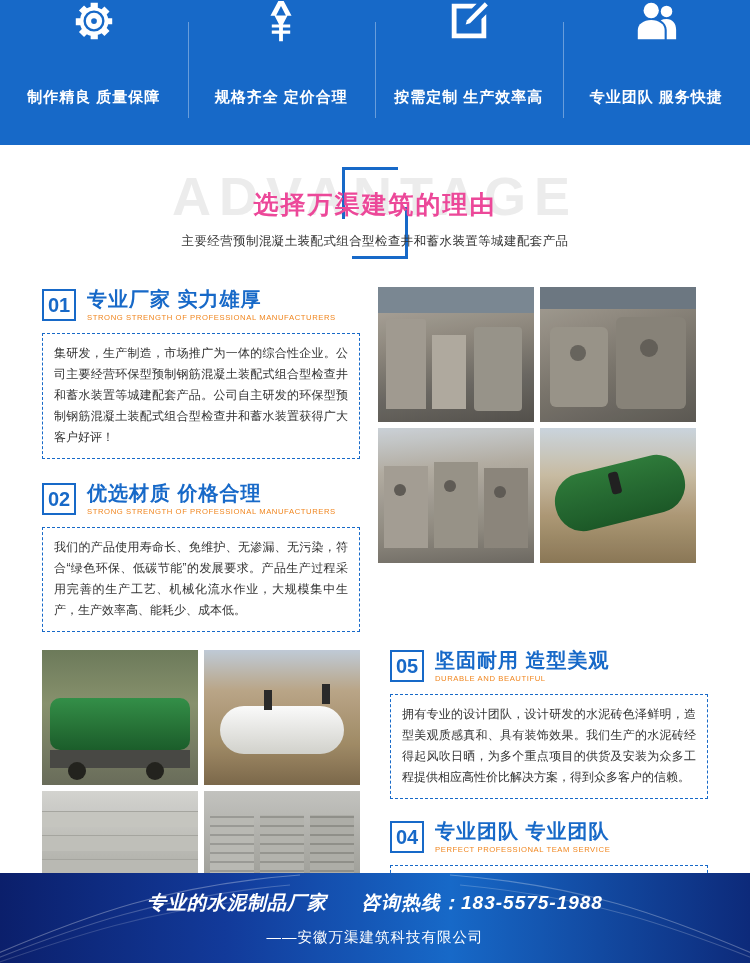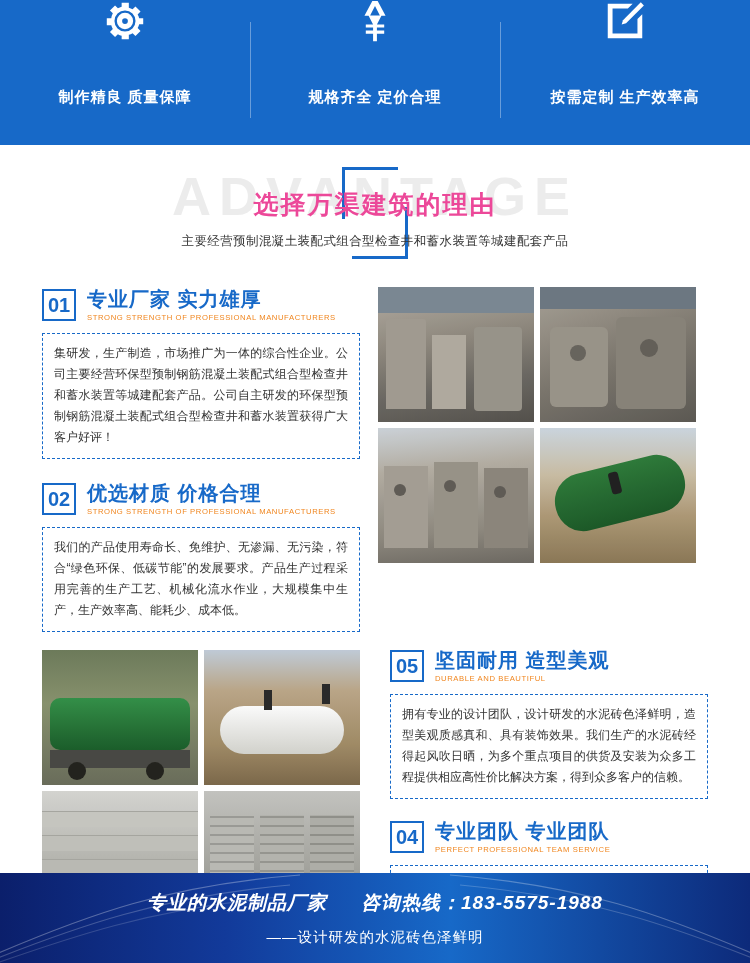--- a/index.html
+++ b/index.html
@@ -218,20 +218,32 @@
       <div class="feat-icon">
         <svg width="46" height="46" viewBox="0 0 48 48">
           <path fill="#ffffff" d="M6 6h26l-5 5H11v26h26V22l5-5v25H6V6z"></path>
           <path fill="#ffffff" d="M40.5 4.5l3.2 3.2-18.6 18.6-4.6 1.4 1.4-4.6L40.5 4.5z"></path>
         </svg>
       </div>
       <div class="feat-cn">按需定制 生产效率高</div>
       <div class="feat-en">CUSTOMIZED ON DEMAND WITH VARIOUS STYLES</div>
     </div>
 
+    <div class="feature-col">
+      <div class="feat-icon">
+        <svg width="46" height="46" viewBox="0 0 48 48">
+          <circle cx="19" cy="13" r="8" fill="#ffffff"></circle>
+          <path fill="#ffffff" d="M19 23c-8 0-14 4.5-14 10.5V43h28v-9.5C33 27.5 27 23 19 23z"></path>
+          <circle cx="35" cy="14" r="6" fill="#ffffff"></circle>
+          <path fill="#ffffff" d="M35 22c-2.3 0-4.4.4-6.1 1.2 3.9 2.4 6.3 6.1 6.3 10.3V43H45v-9.8C45 26.5 41 22 35 22z"></path>
+        </svg>
+      </div>
+      <div class="feat-cn">专业团队 服务快捷</div>
+      <div class="feat-en">PROFESSIONAL TEAM SERVICE FAST</div>
+    </div>
   </div>
 
   <div class="title-sec">
     <div class="ghost-text">ADVANTAGE</div>
     <div class="corner tl"></div>
     <div class="corner br"></div>
     <div class="title-box">
       <div class="title-main">选择万渠建筑的理由</div>
       <div class="title-sub">主要经营预制混凝土装配式组合型检查井和蓄水装置等城建配套产品</div>
     </div>
@@ -360,16 +372,16 @@
       <path d="M-20 96 C 70 64, 150 36, 280 24" stroke="rgba(255,255,255,0.16)" stroke-width="1.2" fill="none"></path>
       <path d="M770 88 C 660 40, 580 12, 450 2" stroke="rgba(255,255,255,0.28)" stroke-width="1.2" fill="none"></path>
       <path d="M770 92 C 670 52, 590 24, 460 12" stroke="rgba(255,255,255,0.20)" stroke-width="1.2" fill="none"></path>
     </svg>
     <div class="f-line1">
       <span>专业的水泥制品厂家</span>
       <span>
         <span>咨询热线：</span><span class="f-phone">183-5575-1988</span>
       </span>
     </div>
-    <div class="f-line2">——设计研发的水泥砖色泽鲜明</div>
+    <div class="f-line2">——安徽万渠建筑科技有限公司</div>
   </div>
 
 </div>
 
 </body></html>

